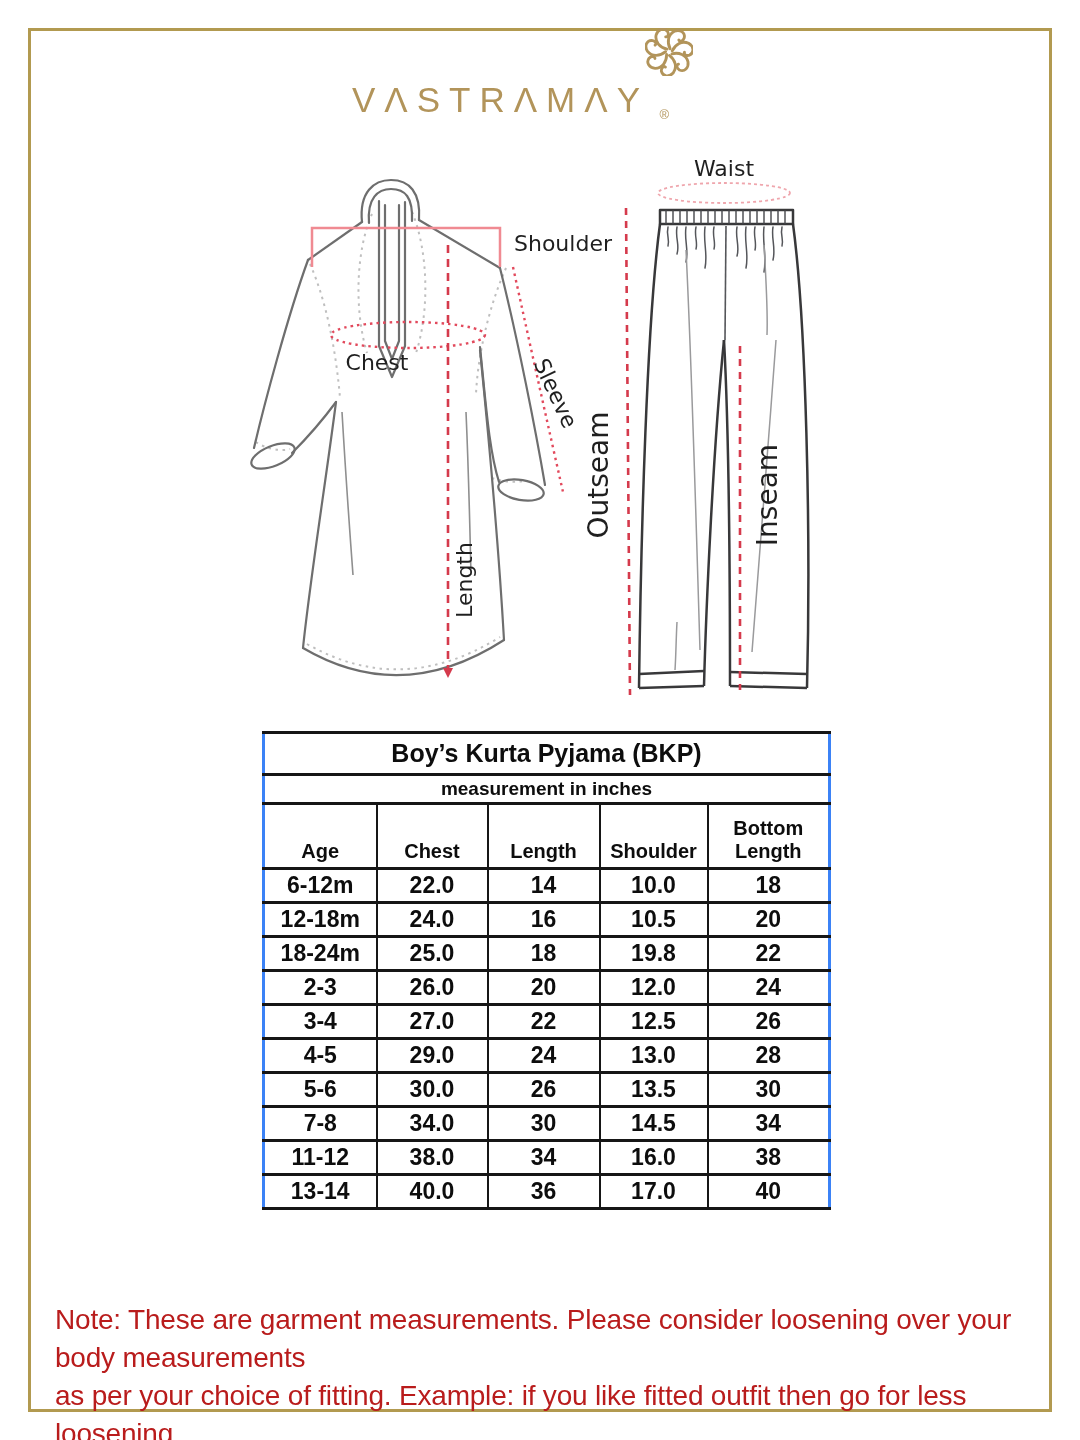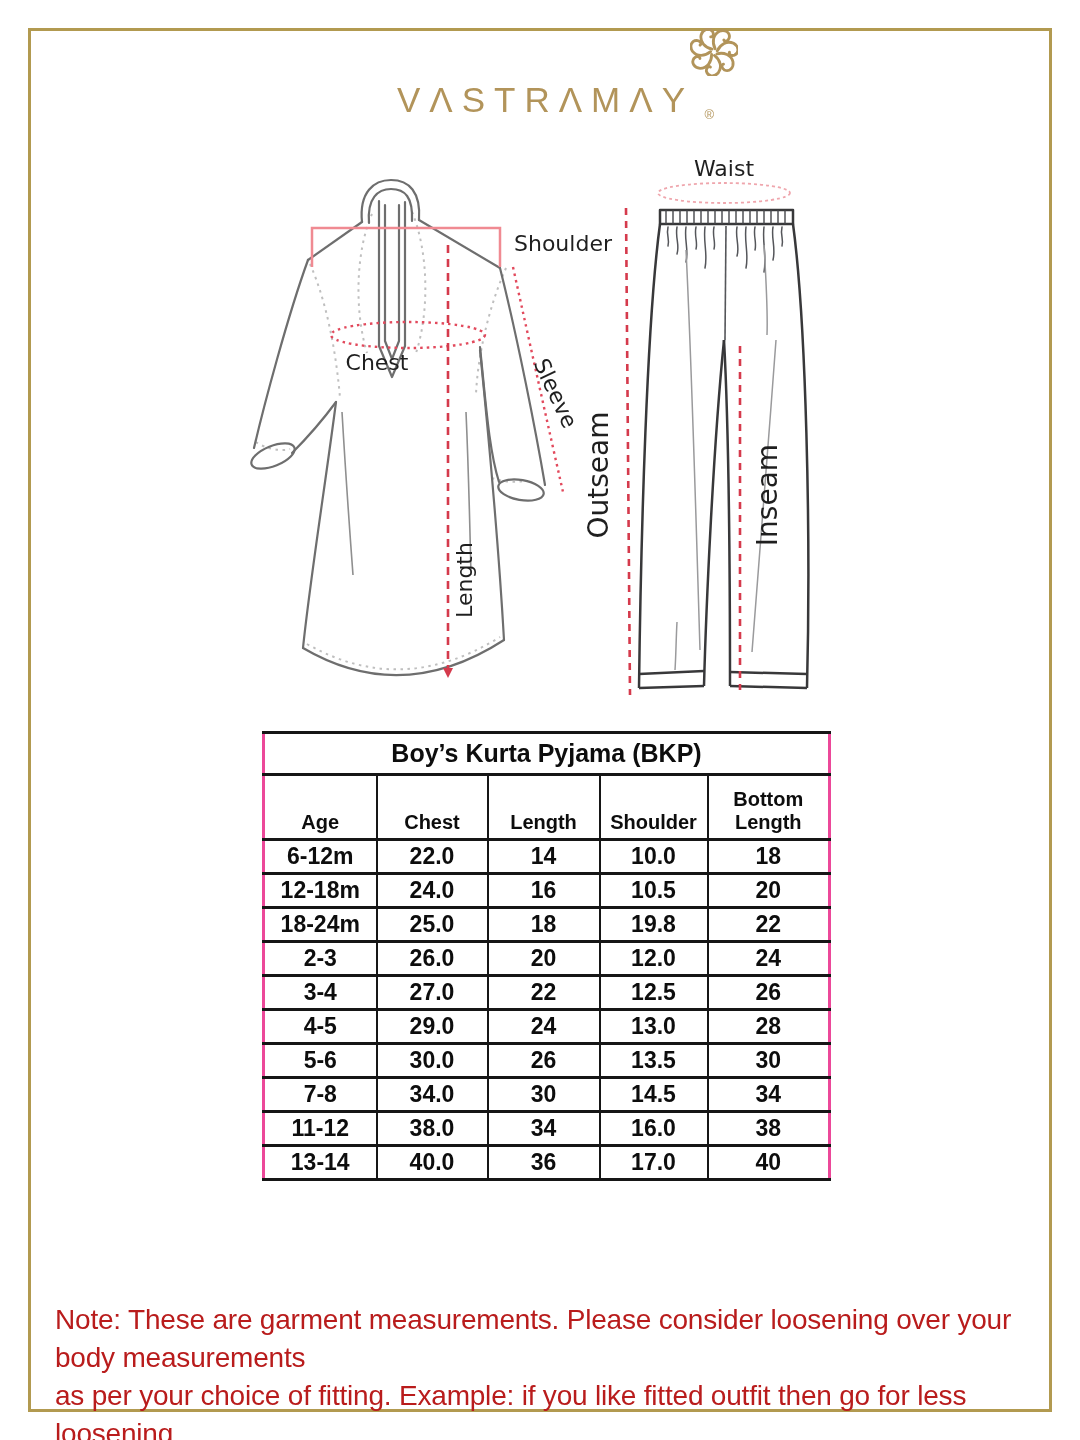--- a/index.html
+++ b/index.html
@@ -11,39 +11,38 @@
   .frame {
     position:absolute; left:28px; top:28px; right:28px; bottom:28px;
     border:3px solid #b29a50; pointer-events:none;
   }
   
   .logo-wrap { position:absolute; left:352px; top:80px; }
   .logo-text {
     font-family:"Liberation Sans", sans-serif;
     font-size:35px; letter-spacing:9px; color:#b2945a; font-weight:400;
     white-space:nowrap;
-    margin-left:45px;
   }
   .emblem { position:absolute; right:-44px; top:-52px; width:48px; height:48px; }
   .reg {
     position:absolute; right:-20px; bottom:-2px;
     font-size:13px; color:#b2945a;
   }
   
   .diagrams { position:absolute; left:240px; top:150px; }
   .diagrams text {
     font-family:"DejaVu Sans","Liberation Sans",sans-serif;
     fill:#1f1f1f;
   }
   
   .size-table {
     position:absolute; left:262px; top:731px; width:566px;
     border-collapse:collapse; table-layout:fixed;
     background:#fff; color:#0d0d0d; font-weight:bold; text-align:center;
-    border:3px solid #ec4899;
+    border:3px solid #3b82f6;
   }
   .size-table th, .size-table td {
     border:2px solid #161616;
     border-top-width:3px; border-bottom-width:3px;
     text-align:center; vertical-align:middle; padding:0;
   }
   .size-table .title-cell   { font-size:25px; height:42px; }
   .size-table .subtitle-cell{ font-size:19px; height:29px; }
   .size-table thead .head-cell {
     font-size:20px; height:65px; vertical-align:bottom;
@@ -200,20 +199,23 @@
       <col style="width:113px">
         <col style="width:111px">
         <col style="width:112px">
       <col style="width:108px">
         <col style="width:122px">
     </colgroup>
     <thead>
       <tr>
         <th class="title-cell" colspan="5">Boy’s Kurta Pyjama (BKP)</th>
       </tr>
+      <tr>
+        <th class="subtitle-cell" colspan="5">measurement in inches</th>
+      </tr>
       <tr id="col-headers">
           <th class="head-cell">Age</th>
           <th class="head-cell">Chest</th>
           <th class="head-cell">Length</th>
           <th class="head-cell">Shoulder</th>
           <th class="head-cell">Bottom Length</th>
         </tr>
     </thead>
     <tbody id="table-body">
         <tr>

